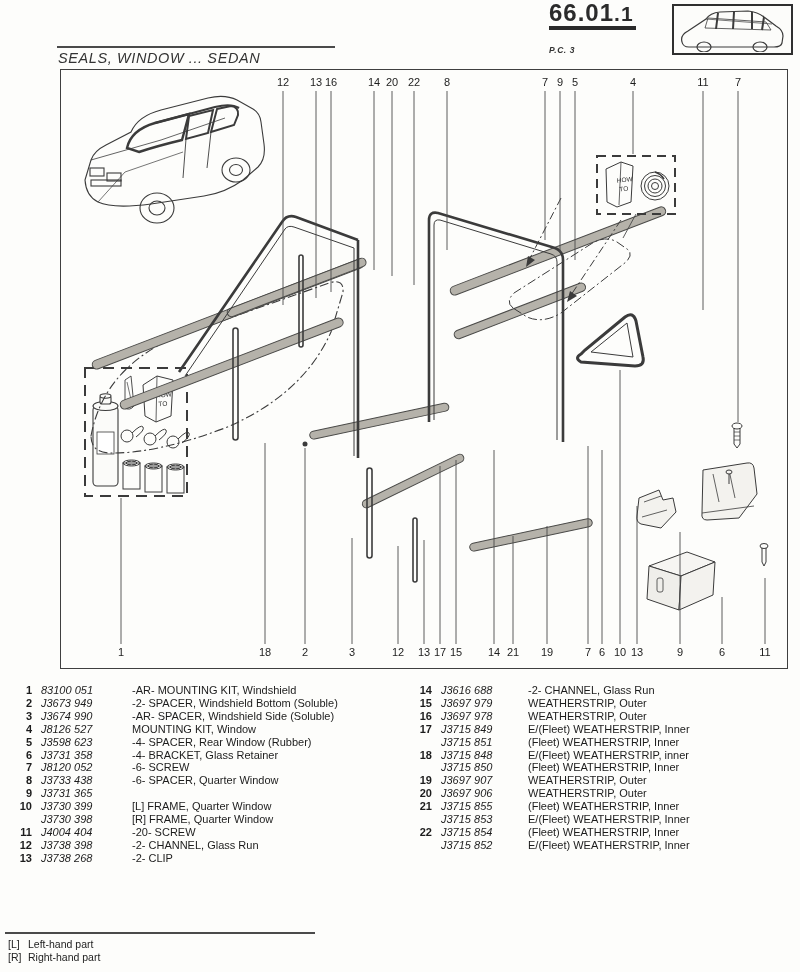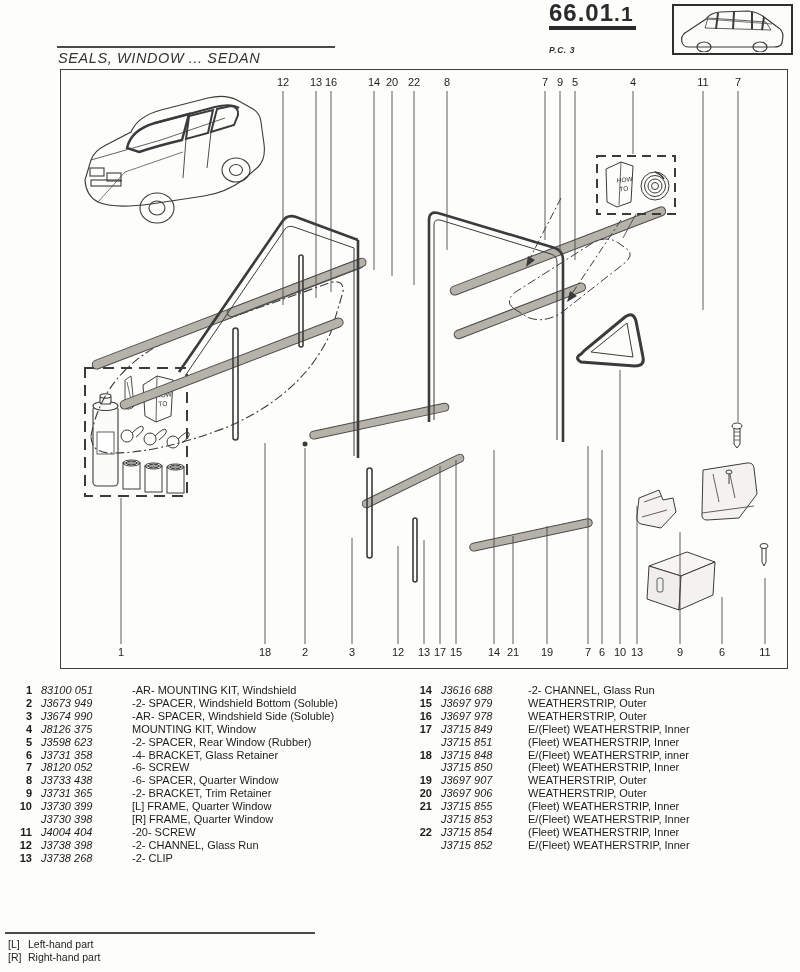--- a/index.html
+++ b/index.html
@@ -333,47 +333,46 @@
         <span class="pcode">J3673 949</span>
         <span class="pdesc">-2- SPACER, Windshield Bottom (Soluble)</span>
       </div>
       <div class="part-row">
         <span class="pnum">3</span>
         <span class="pcode">J3674 990</span>
         <span class="pdesc">-AR- SPACER, Windshield Side (Soluble)</span>
       </div>
       <div class="part-row">
         <span class="pnum">4</span>
-        <span class="pcode">J8126 375</span>
+        <span class="pcode">J8126 527</span>
         <span class="pdesc">MOUNTING KIT, Window</span>
       </div>
       <div class="part-row">
         <span class="pnum">5</span>
         <span class="pcode">J3598 623</span>
-        <span class="pdesc">-2- SPACER, Rear Window (Rubber)</span>
+        <span class="pdesc">-4- SPACER, Rear Window (Rubber)</span>
       </div>
       <div class="part-row">
         <span class="pnum">6</span>
         <span class="pcode">J3731 358</span>
         <span class="pdesc">-4- BRACKET, Glass Retainer</span>
       </div>
       <div class="part-row">
         <span class="pnum">7</span>
         <span class="pcode">J8120 052</span>
         <span class="pdesc">-6- SCREW</span>
       </div>
       <div class="part-row">
         <span class="pnum">8</span>
         <span class="pcode">J3733 438</span>
         <span class="pdesc">-6- SPACER, Quarter Window</span>
       </div>
       <div class="part-row">
         <span class="pnum">9</span>
         <span class="pcode">J3731 365</span>
-        <span class="pdesc">-2- BRACKET, Trim Retainer</span>
       </div>
       <div class="part-row">
         <span class="pnum">10</span>
         <span class="pcode">J3730 399</span>
         <span class="pdesc">[L]  FRAME, Quarter Window</span>
       </div>
       <div class="part-row">
         <span class="pnum"></span>
         <span class="pcode">J3730 398</span>
         <span class="pdesc">[R]  FRAME, Quarter Window</span>

